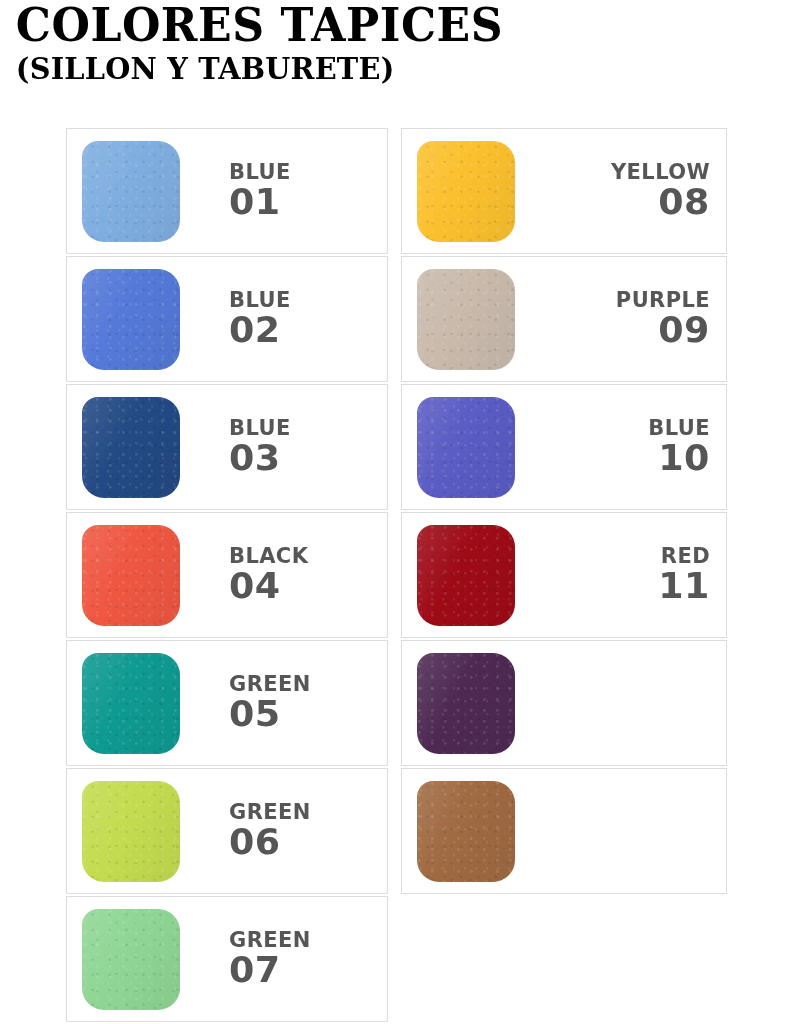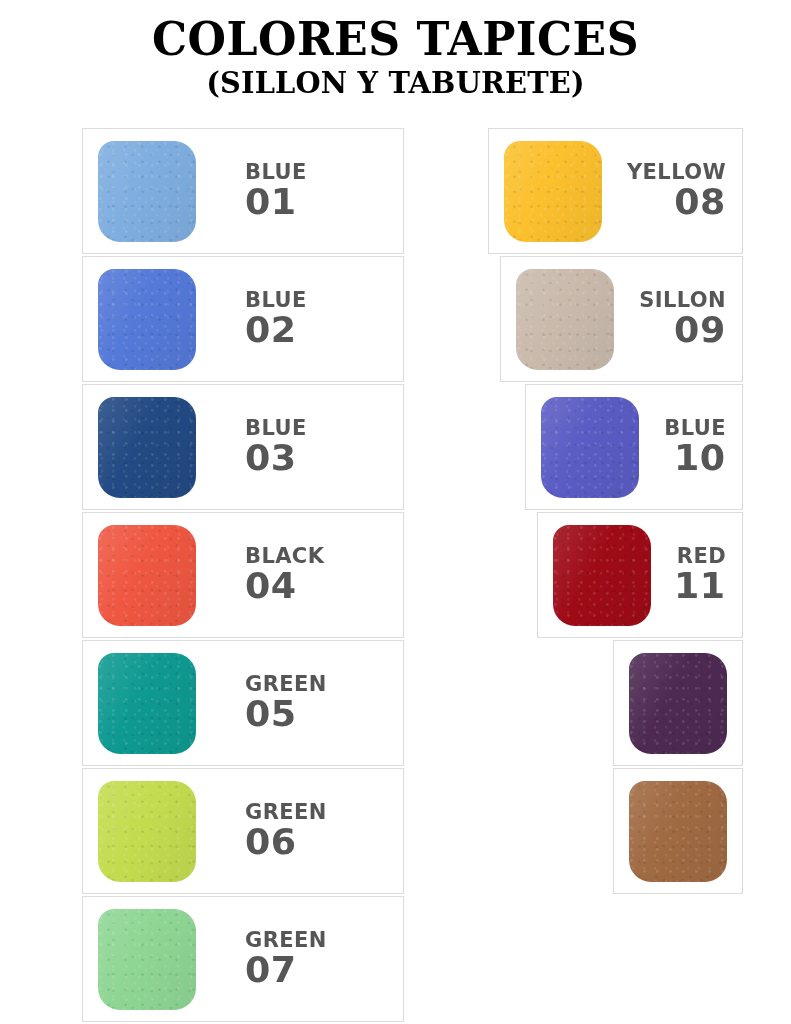--- a/index.html
+++ b/index.html
@@ -18,22 +18,21 @@
 
   .page {
     position: relative;
     width: 791px;
     height: 1024px;
     background: #ffffff;
   }
 
   
   .heading {
-    padding-top: 14px;
-    text-align: center;
+    text-align: left;
     user-select: none;
   }
   .title-main {
     display: block;
     font-family: "DejaVu Serif", "Liberation Serif", serif;
     font-weight: 700;
     font-size: 46px;
     line-height: 50px;
     letter-spacing: 0.5px;
     color: #000000;
@@ -49,34 +48,34 @@
     letter-spacing: 0.2px;
     color: #000000;
     transform: scaleX(0.96);
     white-space: nowrap;
     margin-top: 1px;
   }
 
   
   .grid {
     position: absolute;
-    left: 63px;
+    left: 47px;
     top: 128px;
     width: 661px;
     display: flex;
     gap: 13px;
     padding-left: 19px;
   }
   .column {
     width: 324px;
     display: flex;
     flex-direction: column;
   }
   .column-left  { width: 324px; }
-  .column-right { width: 328px; align-items: flex-end; }
+  .column-right { width: 328px; }
 
   .swatch-row {
     position: relative;
     box-sizing: border-box;
     height: 126px;
     background: #ffffff;
     border: 1px solid #dcdcdc;
     display: flex;
     align-items: center;
     overflow: hidden;
@@ -240,21 +239,21 @@
           <div class="label-block">
             <span class="color-name">YELLOW</span>
             <span class="color-code">08</span>
           </div>
         </div>
         <div class="swatch-row">
           <div class="chip-wrap">
             <div class="chip" style="background: rgb(201, 186, 172);"></div>
           </div>
           <div class="label-block">
-            <span class="color-name">SILLON</span>
+            <span class="color-name">PURPLE</span>
             <span class="color-code">09</span>
           </div>
         </div>
         <div class="swatch-row">
           <div class="chip-wrap">
             <div class="chip" style="background: rgb(91, 92, 196);"></div>
           </div>
           <div class="label-block">
             <span class="color-name">BLUE</span>
             <span class="color-code">10</span>

